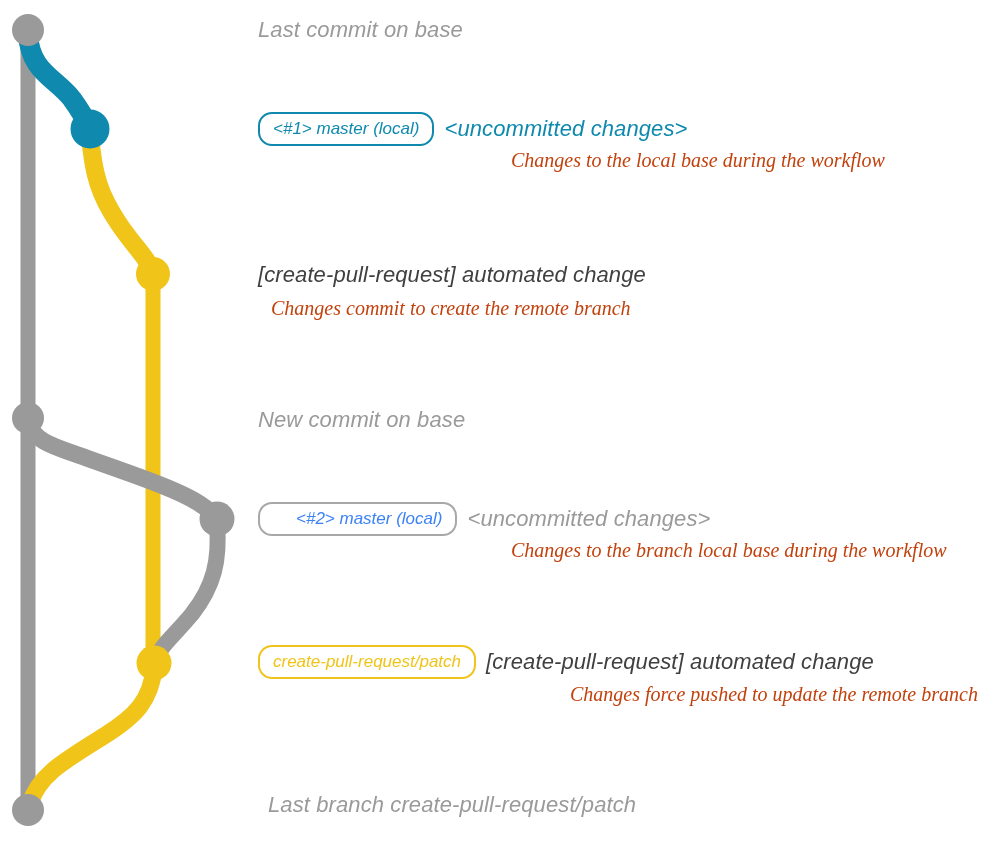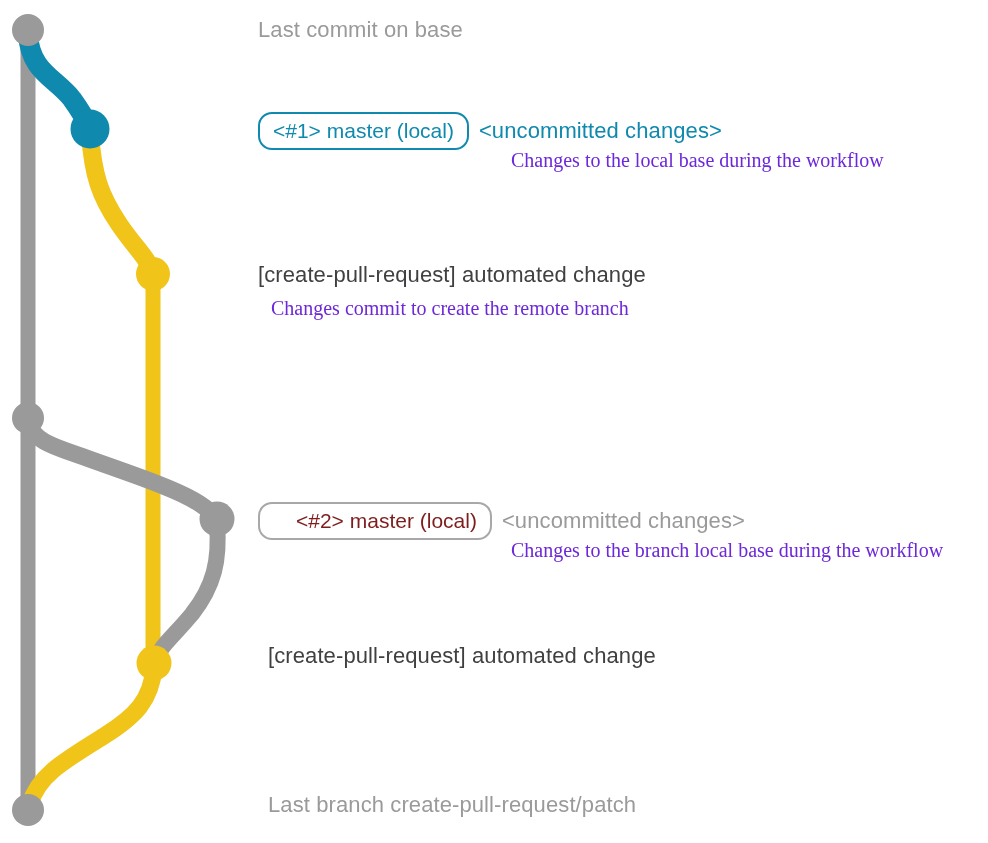--- a/index.html
+++ b/index.html
@@ -11,20 +11,21 @@
   body {
     font-family: "Liberation Sans", sans-serif;
     -webkit-font-smoothing: antialiased;
   }
   #canvas {
     position: relative;
     width: 988px;
     height: 843px;
     background: #ffffff;
     overflow: hidden;
+    font-style: italic;
   }
   #graph {
     position: absolute;
     left: 0;
     top: 0;
     width: 988px;
     height: 843px;
   }
   .row {
     position: absolute;
@@ -44,44 +45,44 @@
   .headline.yellow { color: #404040; }
 
   
   .tag {
     display: inline-block;
     box-sizing: border-box;
     border: 2px solid #9a9a9a;
     border-radius: 14px;
     padding: 6px 13px 7px 13px;
     font-family: "Liberation Sans", sans-serif;
-    font-size: 21px;
+    font-size: 17px;
     line-height: 1;
     color: #9a9a9a;
     background: transparent;
   }
   .tag.teal   { border-color: #0f89ae; color: #0f89ae; }
   .tag.yellow { border-color: #f0c419; color: #f0c419; }
-  .tag.gray   { border-color: #a8a8a8; color: #7f1d1d; padding-left: 36px; }
+  .tag.gray   { border-color: #a8a8a8; color: #3b82f6; padding-left: 36px; }
 
   .tag-row {
     position: absolute;
     display: flex;
     align-items: center;
     white-space: nowrap;
   }
   .tag-row .headline { margin-left: 10px; text-align: center; }
 
   
   .desc {
     position: absolute;
     font-family: "Liberation Serif", serif;
     font-size: 20px;
     line-height: 1;
-    color: #6d28d9;
+    color: #c2410c;
     white-space: nowrap;
   }
 </style>
 </head>
 <body>
 
 <div id="canvas">
 
   <svg id="graph" viewBox="0 0 988 843" width="988" height="843" xmlns="http://www.w3.org/2000/svg">
 
@@ -116,28 +117,33 @@
     <span class="tag teal">&lt;#1&gt; master (local)</span>
     <span class="headline teal">&lt;uncommitted changes&gt;</span>
   </div>
   <div class="desc" style="left:511px; top:150px;">Changes to the local base during the workflow</div>
 
   <div class="row" style="left:258px; top:264px;">
     <span class="headline yellow">[create-pull-request] automated change</span>
   </div>
   <div class="desc" style="left:271px; top:298px;">Changes commit to create the remote branch</div>
 
+  <div class="row" style="left:258px; top:409px;">
+    <span class="headline gray">New commit on base</span>
+  </div>
 
   <div class="tag-row" style="left:258px; top:502px;">
     <span class="tag gray">&lt;#2&gt; master (local)</span>
     <span class="headline gray">&lt;uncommitted changes&gt;</span>
   </div>
   <div class="desc" style="left:511px; top:540px;">Changes to the branch local base during the workflow</div>
 
   <div class="tag-row" style="left:258px; top:645px;">
+    <span class="tag yellow">create-pull-request/patch</span>
     <span class="headline yellow">[create-pull-request] automated change</span>
   </div>
+  <div class="desc" style="left:570px; top:684px;">Changes force pushed to update the remote branch</div>
 
   <div class="tag-row" style="left:258px; top:794px;">
     <span class="headline gray">Last branch create-pull-request/patch</span>
   </div>
 
 </div>
 
 </body></html>

